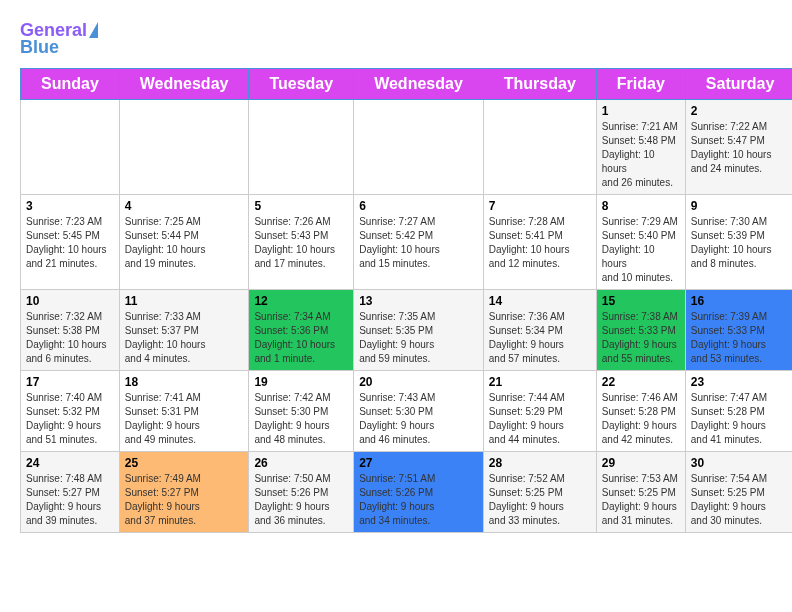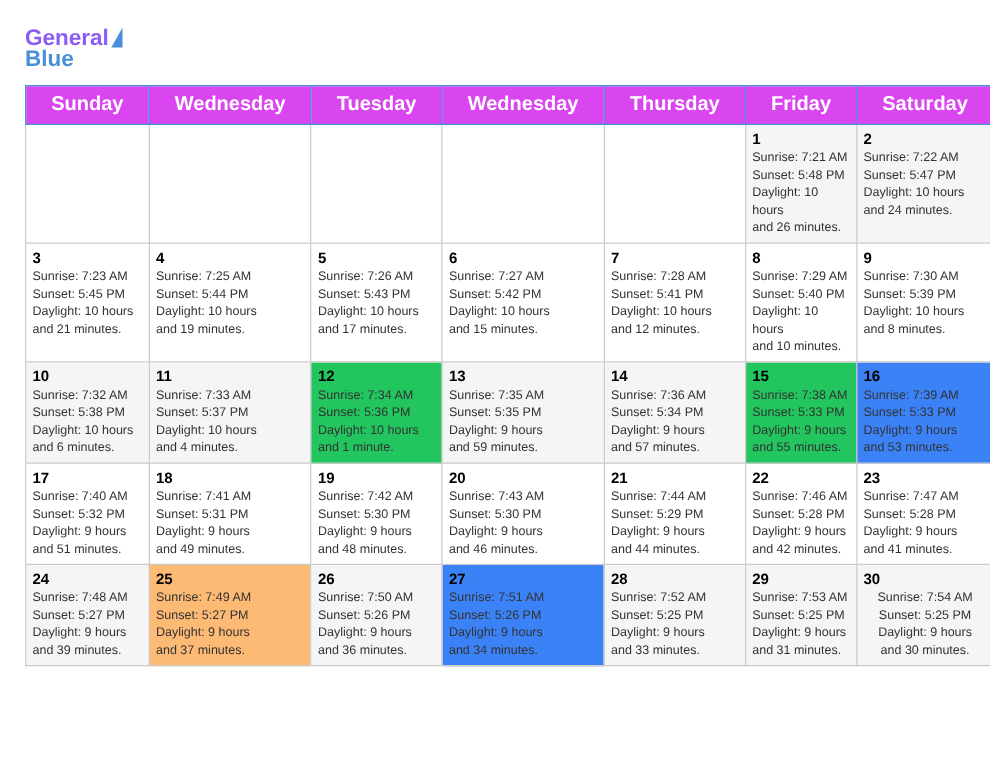--- a/index.html
+++ b/index.html
@@ -322,20 +322,20 @@
         </td>
         <td style="background: rgb(245, 245, 245);">
           <span class="day-num">29</span>
           <div class="day-info" style="white-space: pre-line;">Sunrise: 7:53 AM
 Sunset: 5:25 PM
 Daylight: 9 hours
 and 31 minutes.</div>
         </td>
         <td style="background: rgb(245, 245, 245);">
           <span class="day-num">30</span>
-          <div class="day-info" style="white-space: pre-line; text-align: center;">Sunrise: 7:54 AM
+          <div class="day-info" style="white-space: pre-line;">Sunrise: 7:54 AM
 Sunset: 5:25 PM
 Daylight: 9 hours
 and 30 minutes.</div>
         </td>
       </tr>
     </tbody>
 </table>
 
 </body></html>

